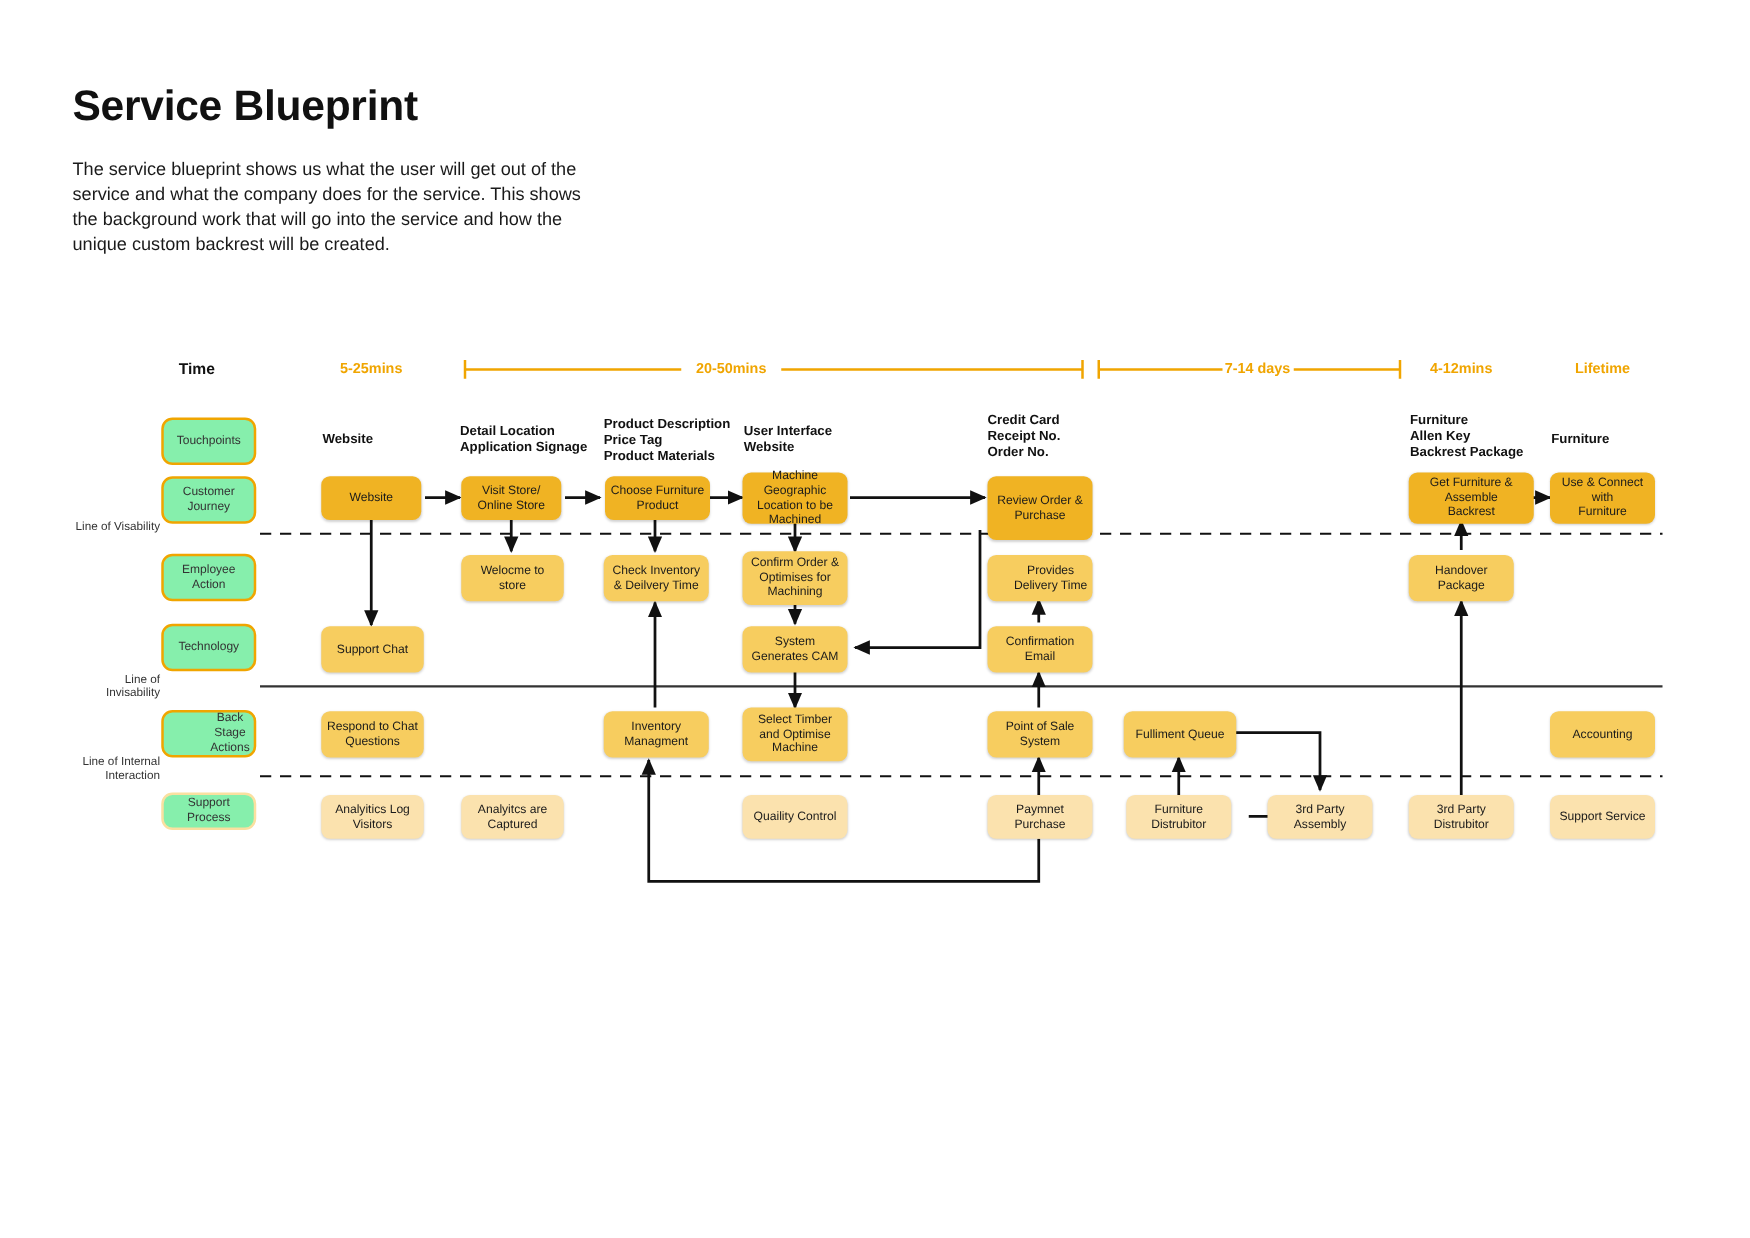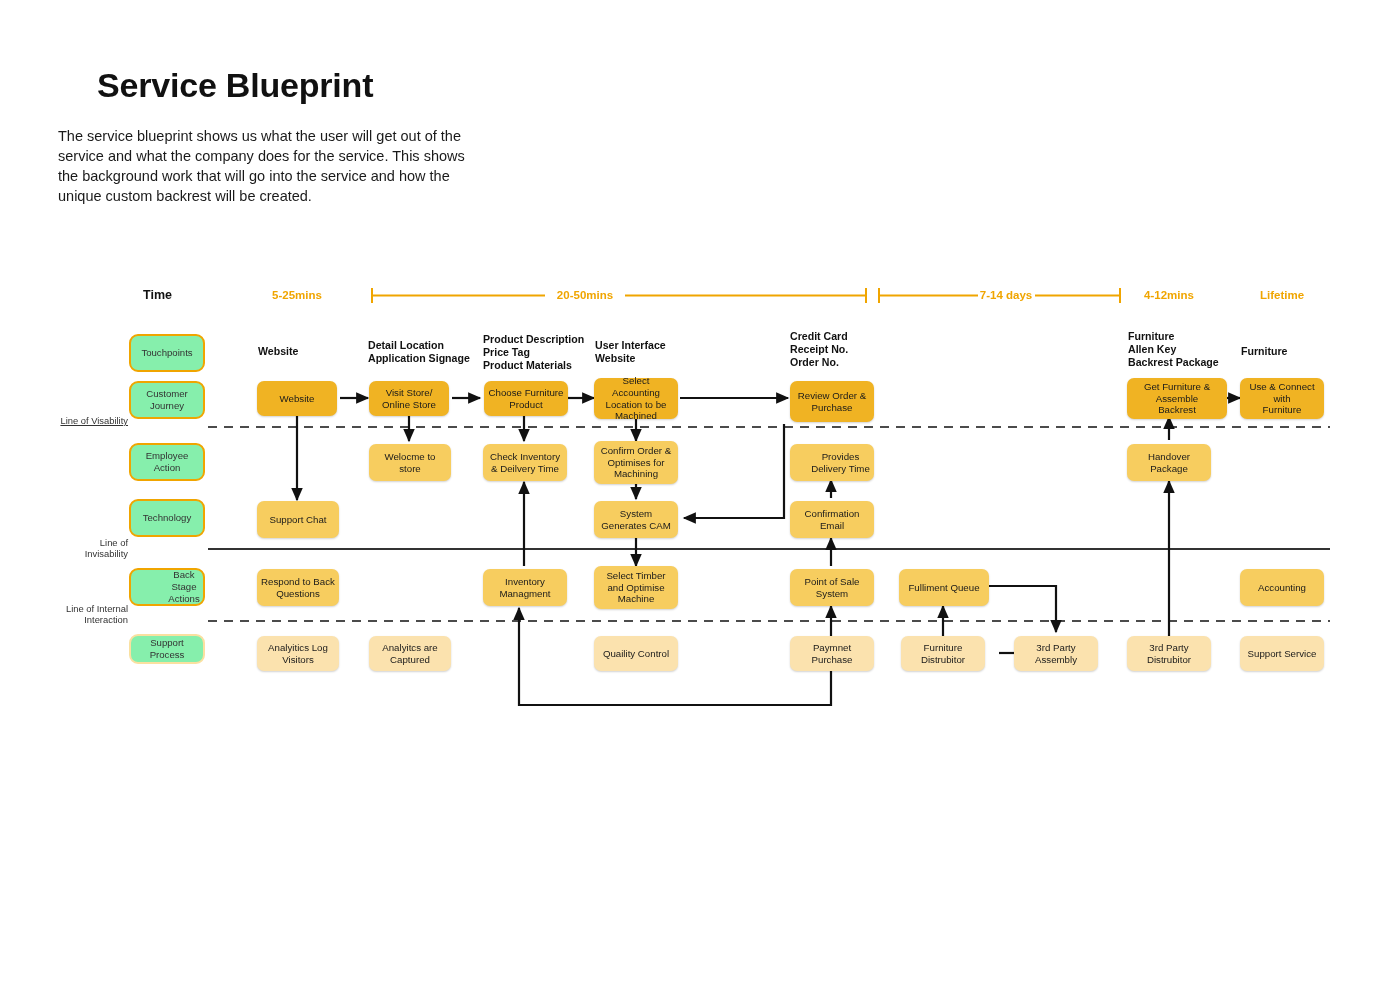--- a/index.html
+++ b/index.html
@@ -11,21 +11,20 @@
     color:#1a1a1a;
     position:relative;
     overflow:hidden;
   }
 
   
   #title {
     position:absolute; left:58px; top:66px;
     font-size:34px; font-weight:700; letter-spacing:-0.2px;
     color:#111;
-    margin-left:39px;
   }
   #intro {
     position:absolute; left:58px; top:126px; width:420px;
     font-size:14.5px; line-height:20px; color:#1a1a1a;
   }
 
   
   #canvas { position:absolute; left:0; top:0; width:1400px; height:990px; }
   #wires  { position:absolute; left:0; top:0; width:1400px; height:990px; pointer-events:none; }
 
@@ -169,21 +168,21 @@
   <div class="rowchip strong" style="left:129px; top:381px; height:38px;">Customer
 Journey</div>
   <div class="rowchip strong" style="left:129px; top:443px; height:38px;">Employee
 Action</div>
   <div class="rowchip strong" style="left:129px; top:499px; height:38px;">Technology</div>
   <div class="rowchip strong" style="left:129px; top:568px; height:38px;padding-left:37px;">Back Stage
 Actions</div>
   <div class="rowchip light" style="left:129px; top:634px; height:30px;">Support
 Process</div>
 
-  <div class="lineof" style="left:58px; top:415px;text-decoration:underline;">Line of
+  <div class="lineof" style="left:58px; top:415px;">Line of
 Visability</div>
   <div class="lineof" style="left:58px; top:537px;">Line of
 Invisability</div>
   <div class="lineof" style="left:58px; top:603px;">Line of
 Internal
 Interaction</div>
 
   <div class="colhead" style="left:258px; top:345px;">Website</div>
   <div class="colhead" style="left:368px; top:339px;">Detail Location
 Application Signage</div>
@@ -198,24 +197,24 @@
   <div class="colhead" style="left:1128px; top:330px;">Furniture
 Allen Key
 Backrest Package</div>
   <div class="colhead" style="left:1241px; top:345px;">Furniture</div>
 
   <div class="bx dark" style="left:257px; top:381px; width:80px; height:35px;">Website</div>
   <div class="bx dark" style="left:369px; top:381px; width:80px; height:35px;">Visit Store/
 Online Store</div>
   <div class="bx dark" style="left:484px; top:381px; width:84px; height:35px;">Choose Furniture
 Product</div>
-  <div class="bx dark" style="left:594px; top:378px; width:84px; height:41px;">Select Accounting
+  <div class="bx dark" style="left:594px; top:378px; width:84px; height:41px;">Machine Geographic
 Location to be
 Machined</div>
-  <div class="bx dark" style="left:790px; top:381px; width:84px; height:41px;">Review Order &amp;
+  <div class="bx dark" style="left:790px; top:381px; width:84px; height:51px;">Review Order &amp;
 Purchase</div>
   <div class="bx dark" style="left:1127px; top:378px; width:100px; height:41px;">Get Furniture &amp;
 Assemble
 Backrest</div>
   <div class="bx dark" style="left:1240px; top:378px; width:84px; height:41px;">Use &amp; Connect
 with
 Furniture</div>
 
   <div class="bx mid" style="left:369px; top:444px; width:82px; height:37px;">Welocme to
 store</div>
@@ -228,21 +227,21 @@
 Delivery Time</div>
   <div class="bx mid" style="left:1127px; top:444px; width:84px; height:37px;">Handover
 Package</div>
 
   <div class="bx mid" style="left:257px; top:501px; width:82px; height:37px;">Support Chat</div>
   <div class="bx mid" style="left:594px; top:501px; width:84px; height:37px;">System
 Generates CAM</div>
   <div class="bx mid" style="left:790px; top:501px; width:84px; height:37px;">Confirmation
 Email</div>
 
-  <div class="bx mid" style="left:257px; top:569px; width:82px; height:37px;">Respond to Back
+  <div class="bx mid" style="left:257px; top:569px; width:82px; height:37px;">Respond to Chat
 Questions</div>
   <div class="bx mid" style="left:483px; top:569px; width:84px; height:37px;">Inventory
 Managment</div>
   <div class="bx mid" style="left:594px; top:566px; width:84px; height:43px;">Select Timber
 and Optimise
 Machine</div>
   <div class="bx mid" style="left:790px; top:569px; width:84px; height:37px;">Point of Sale
 System</div>
   <div class="bx mid" style="left:899px; top:569px; width:90px; height:37px;">Fulliment Queue</div>
   <div class="bx mid" style="left:1240px; top:569px; width:84px; height:37px;">Accounting</div>

